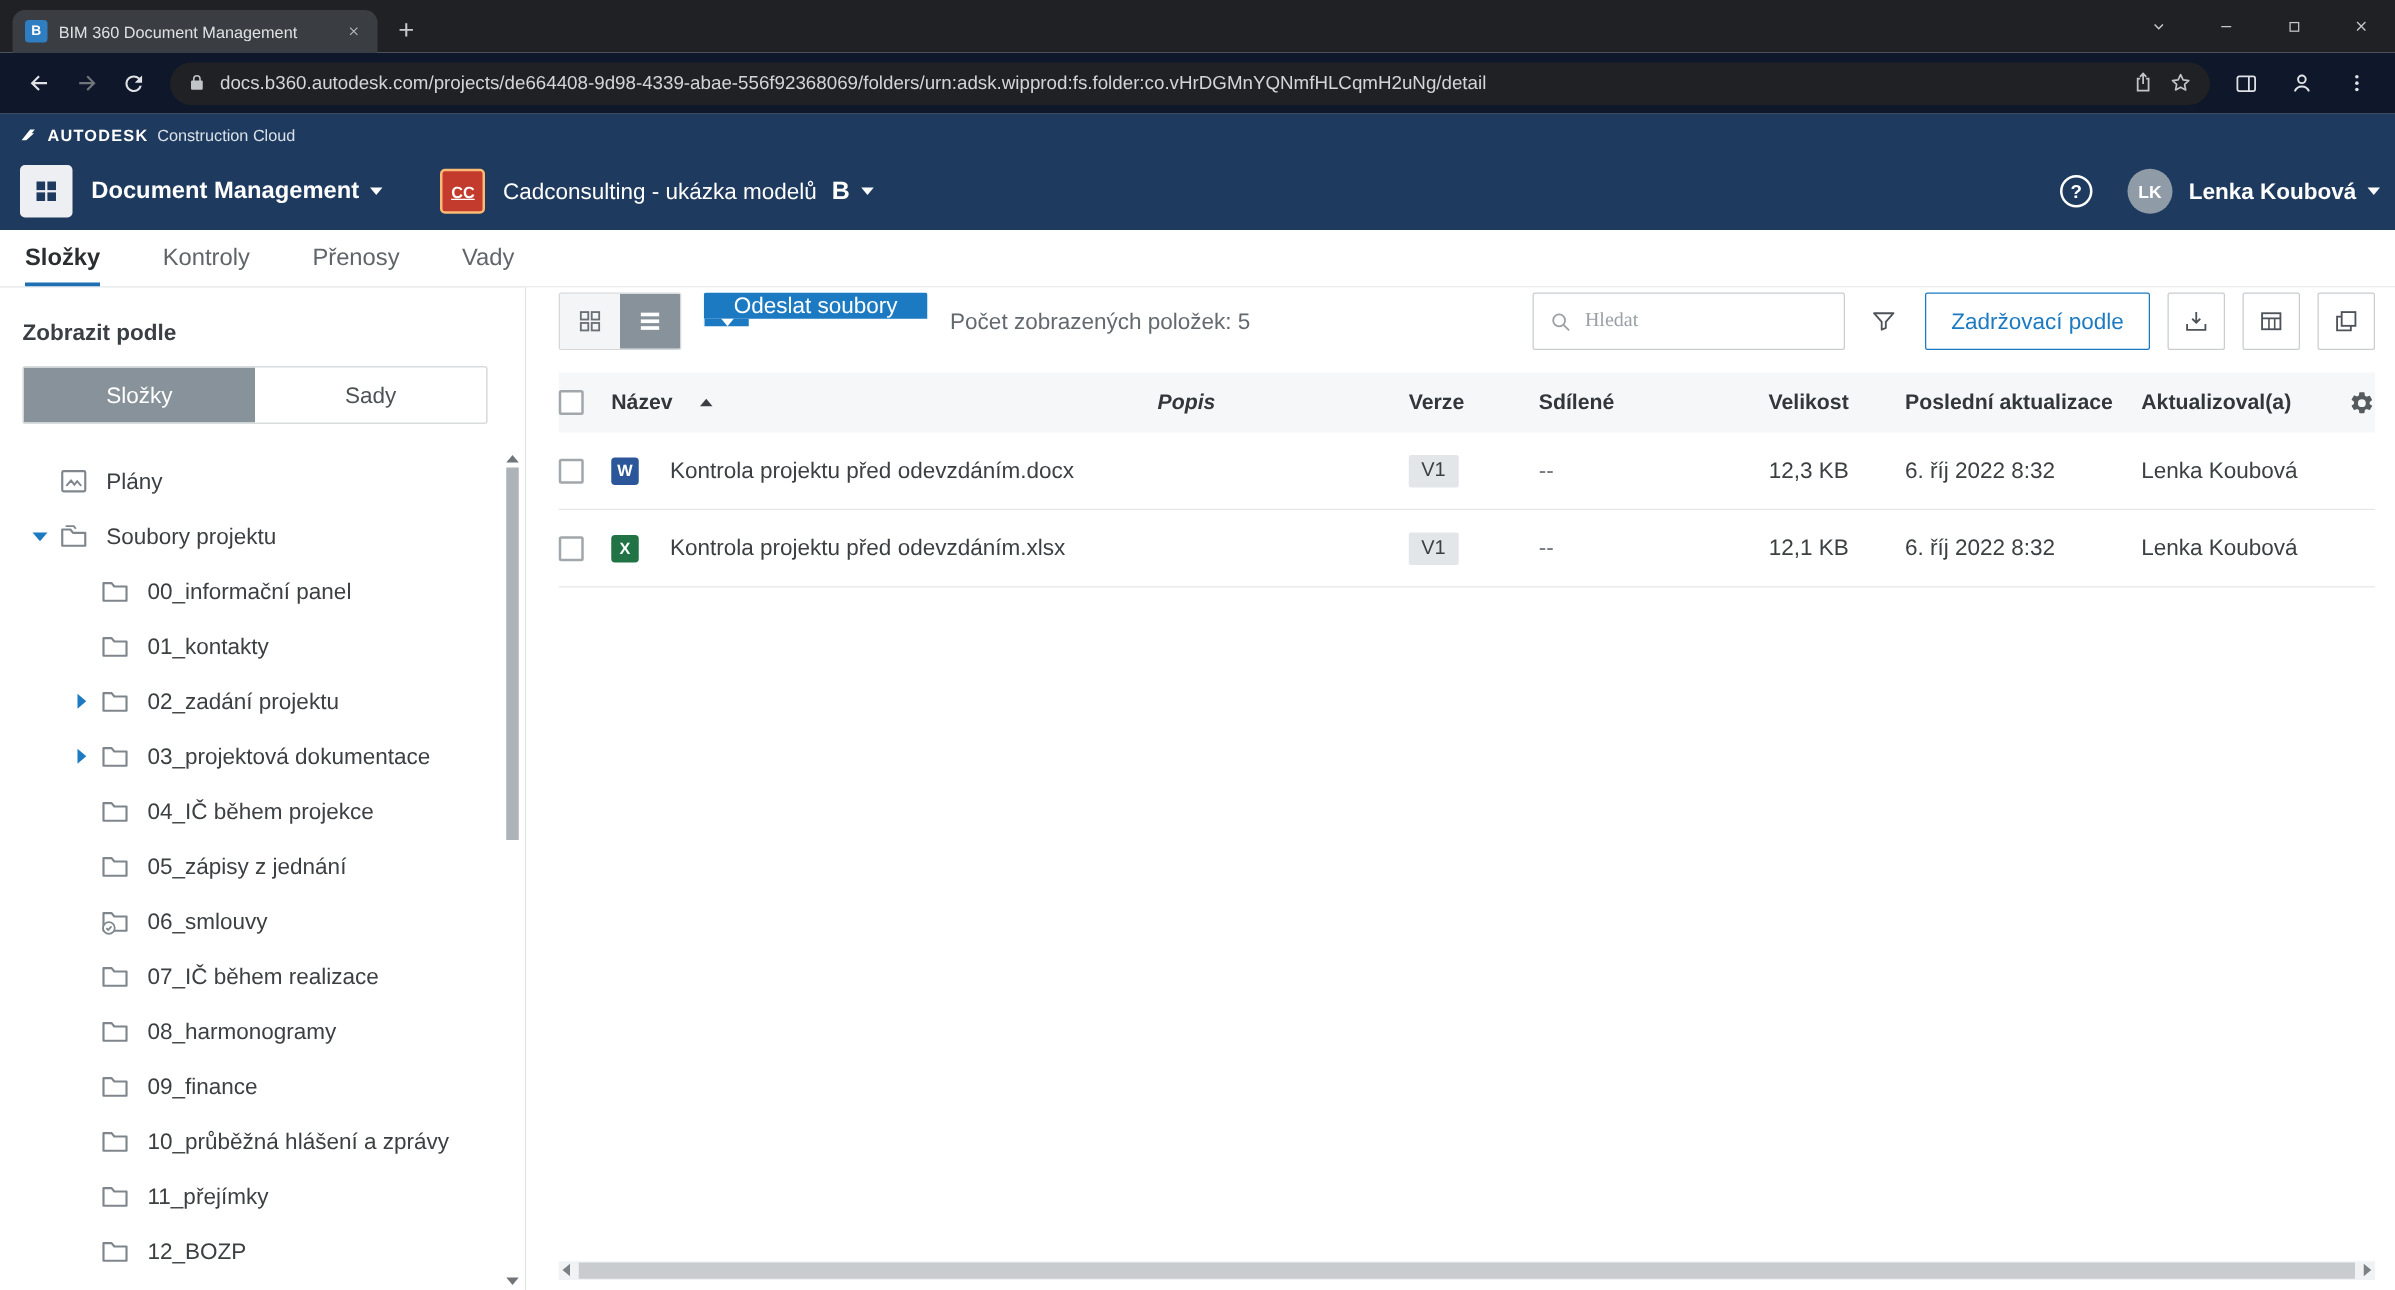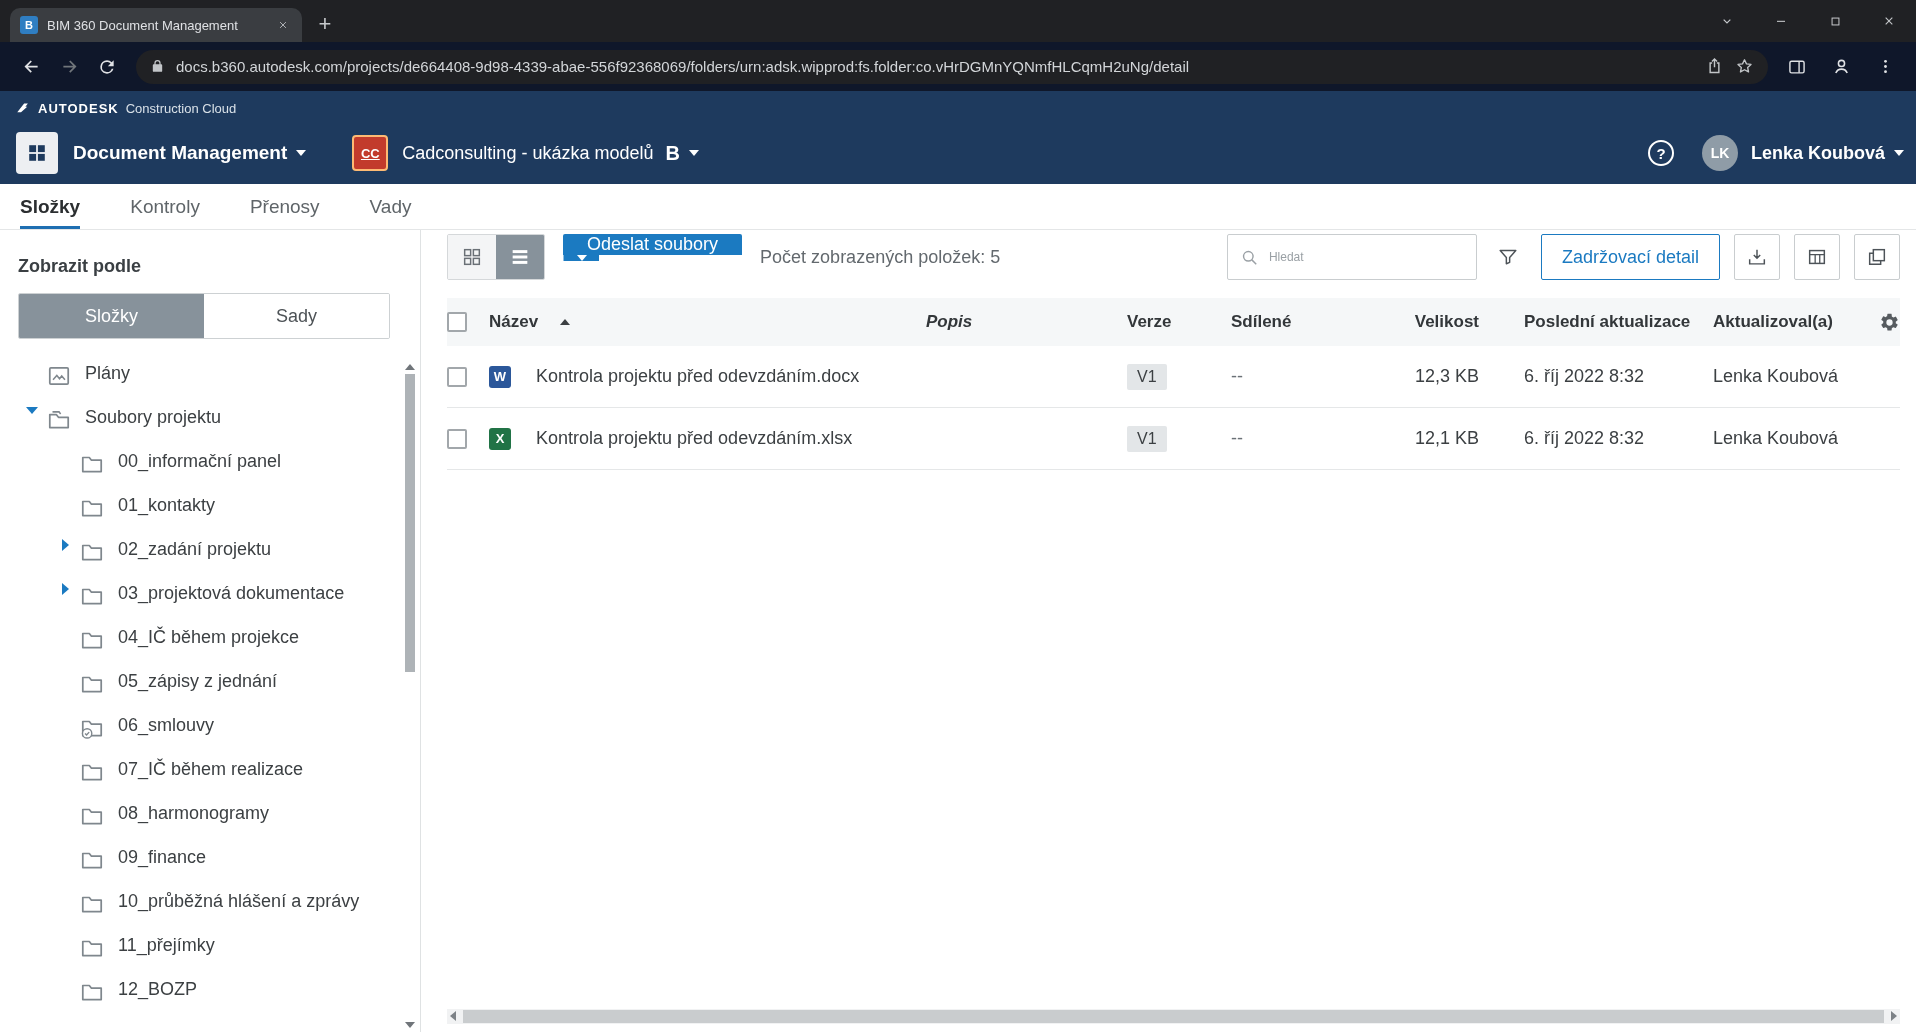--- a/index.html
+++ b/index.html
@@ -53,21 +53,21 @@
   .bodywrap { flex:1; display:flex; min-height:0; }
 
   
   .sidebar { width:421px; border-right:1px solid #dfe2e3; padding:26px 30px 0 18px; position:relative; overflow:hidden; flex-shrink:0; }
   .viewby { font-size:18px; font-weight:600; color:#3a3f43; }
   .toggle { margin-top:16px; display:flex; border:1px solid #cdd1d3; border-radius:2px; height:46px; overflow:hidden; }
   .toggle-opt { flex:1; display:flex; align-items:center; justify-content:center; font-size:18px; }
   .toggle-opt.sel { background:var(--selected-gray,#87929b); color:#fff; }
   .toggle-opt.unsel { background:#fff; color:#4d5256; }
   .tree { margin-top:24px; }
-  .tree-row { height:44px; display:flex; align-items:flex-start; }
+  .tree-row { height:44px; display:flex; align-items:center; }
   .tree-row.lvl1 { padding-left:33px; }
   .caret-slot { width:28px; display:flex; justify-content:center; flex-shrink:0; }
   .tri-downblue { width:0; height:0; border-left:6px solid transparent; border-right:6px solid transparent; border-top:7px solid var(--accent-blue,#1b7ac1); }
   .tri-rightblue { width:0; height:0; border-top:6px solid transparent; border-bottom:6px solid transparent; border-left:7px solid var(--accent-blue,#1b7ac1); }
   .tree-ic { width:26px; height:26px; margin-right:13px; color:#7f878d; flex-shrink:0; }
   .tree-label { font-size:18px; color:#3c4043; white-space:nowrap; }
   .side-scroll { position:absolute; right:4px; top:134px; bottom:4px; width:12px; }
   .side-thumb { position:absolute; left:1px; top:10px; width:10px; height:298px; background:#aeb3b7; }
   .scroll-arrow { position:absolute; left:1px; width:0; height:0; border-left:5px solid transparent; border-right:5px solid transparent; }
   .scroll-arrow.up { top:0; border-bottom:6px solid #70757a; }
@@ -78,21 +78,21 @@
   .toolbar { display:flex; align-items:center; margin:4px 16px 0 26px; height:46px; }
   .viewtoggle { display:flex; border:1px solid #d5d8da; border-radius:2px; overflow:hidden; }
   .vbtn { width:48px; height:44px; display:flex; align-items:center; justify-content:center; }
   .vbtn.gridb { background:#f4f5f6; color:#6a7076; }
   .vbtn.listb { background:var(--selected-gray,#87929b); color:#fff; }
   .upload { display:flex; height:46px; margin-left:18px; border-radius:2px; overflow:hidden; flex-shrink:0;flex-direction:column; }
   .upload-main { background:var(--accent-blue,#1b7ac1); color:#fff; font-size:18px; padding:0 24px; display:flex; align-items:center; }
   .upload-caret { width:36px; background:var(--accent-blue,#1b7ac1); border-left:1px solid rgba(255,255,255,0.5); display:flex; align-items:center; justify-content:center; color:#fff; }
   .count-text { margin-left:18px; font-size:18px; color:#63696e; white-space:nowrap; }
   .searchbox { margin-left:auto; width:250px; height:46px; border:1px solid #c9cdcf; border-radius:2px; display:flex; align-items:center; padding:0 12px; gap:10px; flex-shrink:0; }
-  .searchbox input { border:0; outline:0; flex:1; min-width:0; font-size:12px; color:#3c4043; font-family:Liberation Sans, sans-serif; }
+  .searchbox input { border:0; outline:0; flex:1; min-width:0; font-size:16px; color:#3c4043; font-family:Liberation Serif, serif; }
   .searchbox input::placeholder { color:#9aa0a5; }
   .filter-btn { width:46px; height:46px; display:flex; align-items:center; justify-content:center; margin-left:8px; color:#4d5358; flex-shrink:0; }
   .holding-btn { height:46px; border:1px solid var(--accent-blue,#1b7ac1); color:var(--accent-blue,#1b7ac1); font-size:18px; padding:0 20px; display:flex; align-items:center; margin-left:10px; border-radius:2px; background:#fff; white-space:nowrap; flex-shrink:0; }
   .icon-btn { width:46px; height:46px; border:1px solid #c9cdcf; border-radius:2px; display:flex; align-items:center; justify-content:center; margin-left:14px; background:#fff; color:#4d5358; flex-shrink:0; }
 
   
   .table { margin:18px 16px 0 26px; }
   .thead { display:flex; align-items:center; height:48px; background:#f5f7f8; font-weight:bold; font-size:17px; color:#33373a; }
   .trow { display:flex; align-items:center; height:62px; border-bottom:1px solid #e5e7e8; font-size:18px; color:#3c4043; }
   .c-check { width:42px; display:flex; align-items:center; flex-shrink:0; }
@@ -542,21 +542,21 @@
                 <use href="#i-search"></use>
               </svg>
             </span>
           <input type="text" placeholder="Hledat" style="">
         </div>
         <div class="filter-btn">
             <svg class="ic" width="22" height="22">
               <use href="#i-funnel"></use>
             </svg>
           </div>
-        <div class="holding-btn">Zadržovací detail</div>
+        <div class="holding-btn">Zadržovací podle</div>
         <div class="icon-btn">
             <svg class="ic" width="22" height="22">
               <use href="#i-download"></use>
             </svg>
           </div>
         <div class="icon-btn">
             <svg class="ic" width="22" height="22">
               <use href="#i-table"></use>
             </svg>
           </div>

